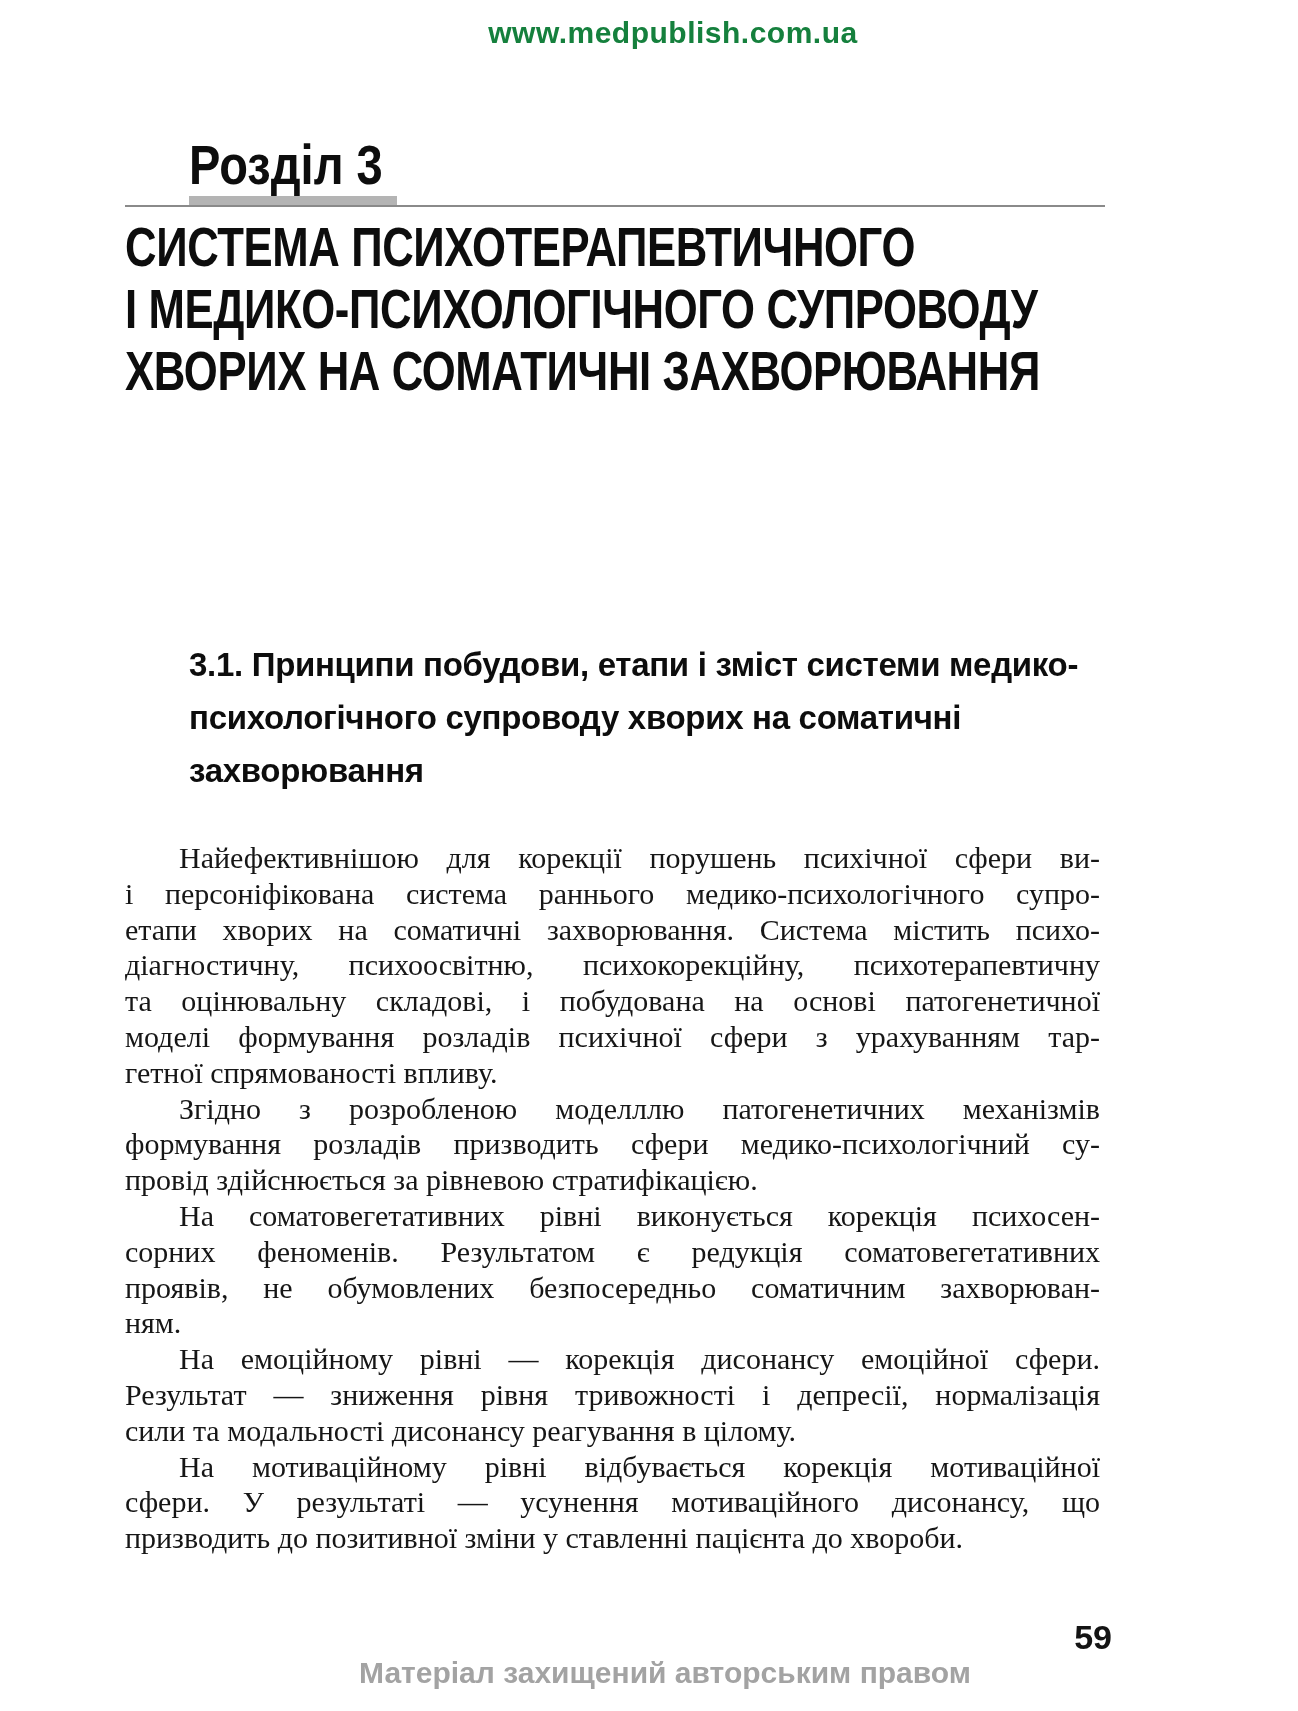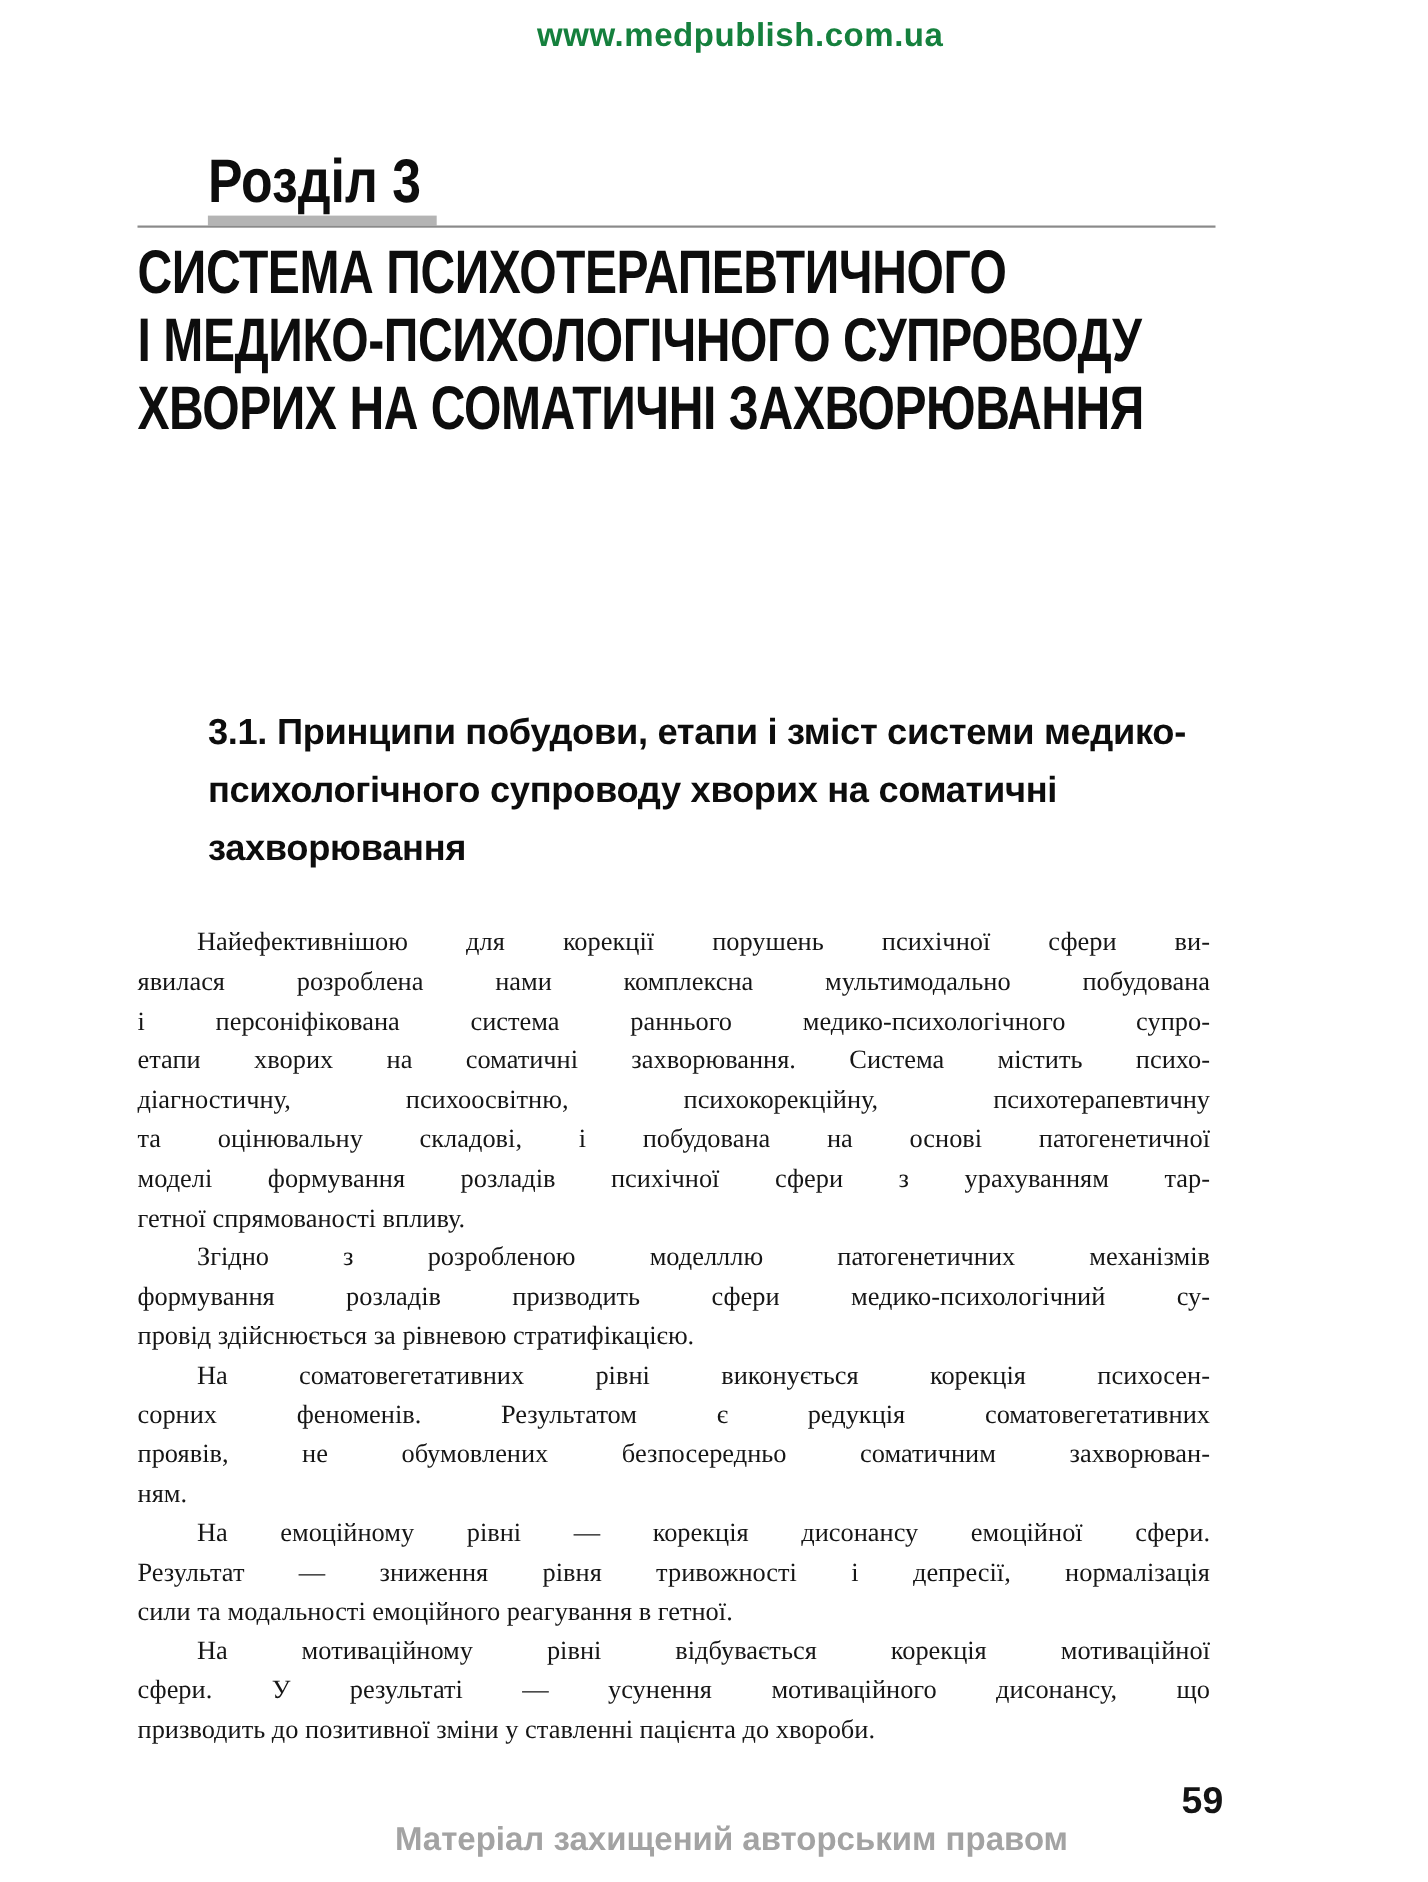--- a/index.html
+++ b/index.html
@@ -82,21 +82,21 @@
     letter-spacing: -0.3px;
     color: #0d0d0d;
     white-space: nowrap;
   }
   .body-text {
     position: absolute;
     top: 840px;
     left: 125px;
     width: 975px;
     font-family: "Liberation Serif", serif;
-    font-size: 24px;
+    font-size: 30px;
     line-height: 35.8px;
     color: #161616;
   }
   .bline {
     text-align: justify;
     text-align-last: justify;
   }
   .bline.pfirst { text-indent: 54px; }
   .bline.plast { text-align-last: left; }
   .page-number {
@@ -140,21 +140,20 @@
 
   <div class="section-heading">
     <div>3.1. Принципи побудови, етапи і зміст системи медико-</div>
     <div>психологічного супроводу хворих на соматичні</div>
     <div>захворювання</div>
   </div>
 
   <div class="body-text">
       <div>
         <div class="bline pfirst">Найефективнішою для корекції порушень психічної сфери ви-</div>
-        <div class="bline">явилася розроблена нами комплексна мультимодально побудована</div>
         <div class="bline">і персоніфікована система раннього медико-психологічного супро-</div>
         <div class="bline">етапи хворих на соматичні захворювання. Система містить психо-</div>
         <div class="bline">діагностичну, психоосвітню, психокорекційну, психотерапевтичну</div>
         <div class="bline">та оцінювальну складові, і побудована на основі патогенетичної</div>
         <div class="bline">моделі формування розладів психічної сфери з урахуванням тар-</div>
         <div class="bline plast">гетної спрямованості впливу.</div>
       </div>
       <div>
         <div class="bline pfirst">Згідно з розробленою моделллю патогенетичних механізмів</div>
         <div class="bline">формування розладів призводить сфери медико-психологічний су-</div>
@@ -162,21 +161,21 @@
       </div>
       <div>
         <div class="bline pfirst">На соматовегетативних рівні виконується корекція психосен-</div>
         <div class="bline">сорних феноменів. Результатом є редукція соматовегетативних</div>
         <div class="bline">проявів, не обумовлених безпосередньо соматичним захворюван-</div>
         <div class="bline plast">ням.</div>
       </div>
       <div>
         <div class="bline pfirst">На емоційному рівні — корекція дисонансу емоційної сфери.</div>
         <div class="bline">Результат — зниження рівня тривожності і депресії, нормалізація</div>
-        <div class="bline plast">сили та модальності емоційного реагування в гетної.</div>
+        <div class="bline plast">сили та модальності дисонансу реагування в цілому.</div>
       </div>
       <div>
         <div class="bline pfirst">На мотиваційному рівні відбувається корекція мотиваційної</div>
         <div class="bline">сфери. У результаті — усунення мотиваційного дисонансу, що</div>
         <div class="bline plast">призводить до позитивної зміни у ставленні пацієнта до хвороби.</div>
       </div>
     </div>
 
   <div class="page-number">59</div>
 

